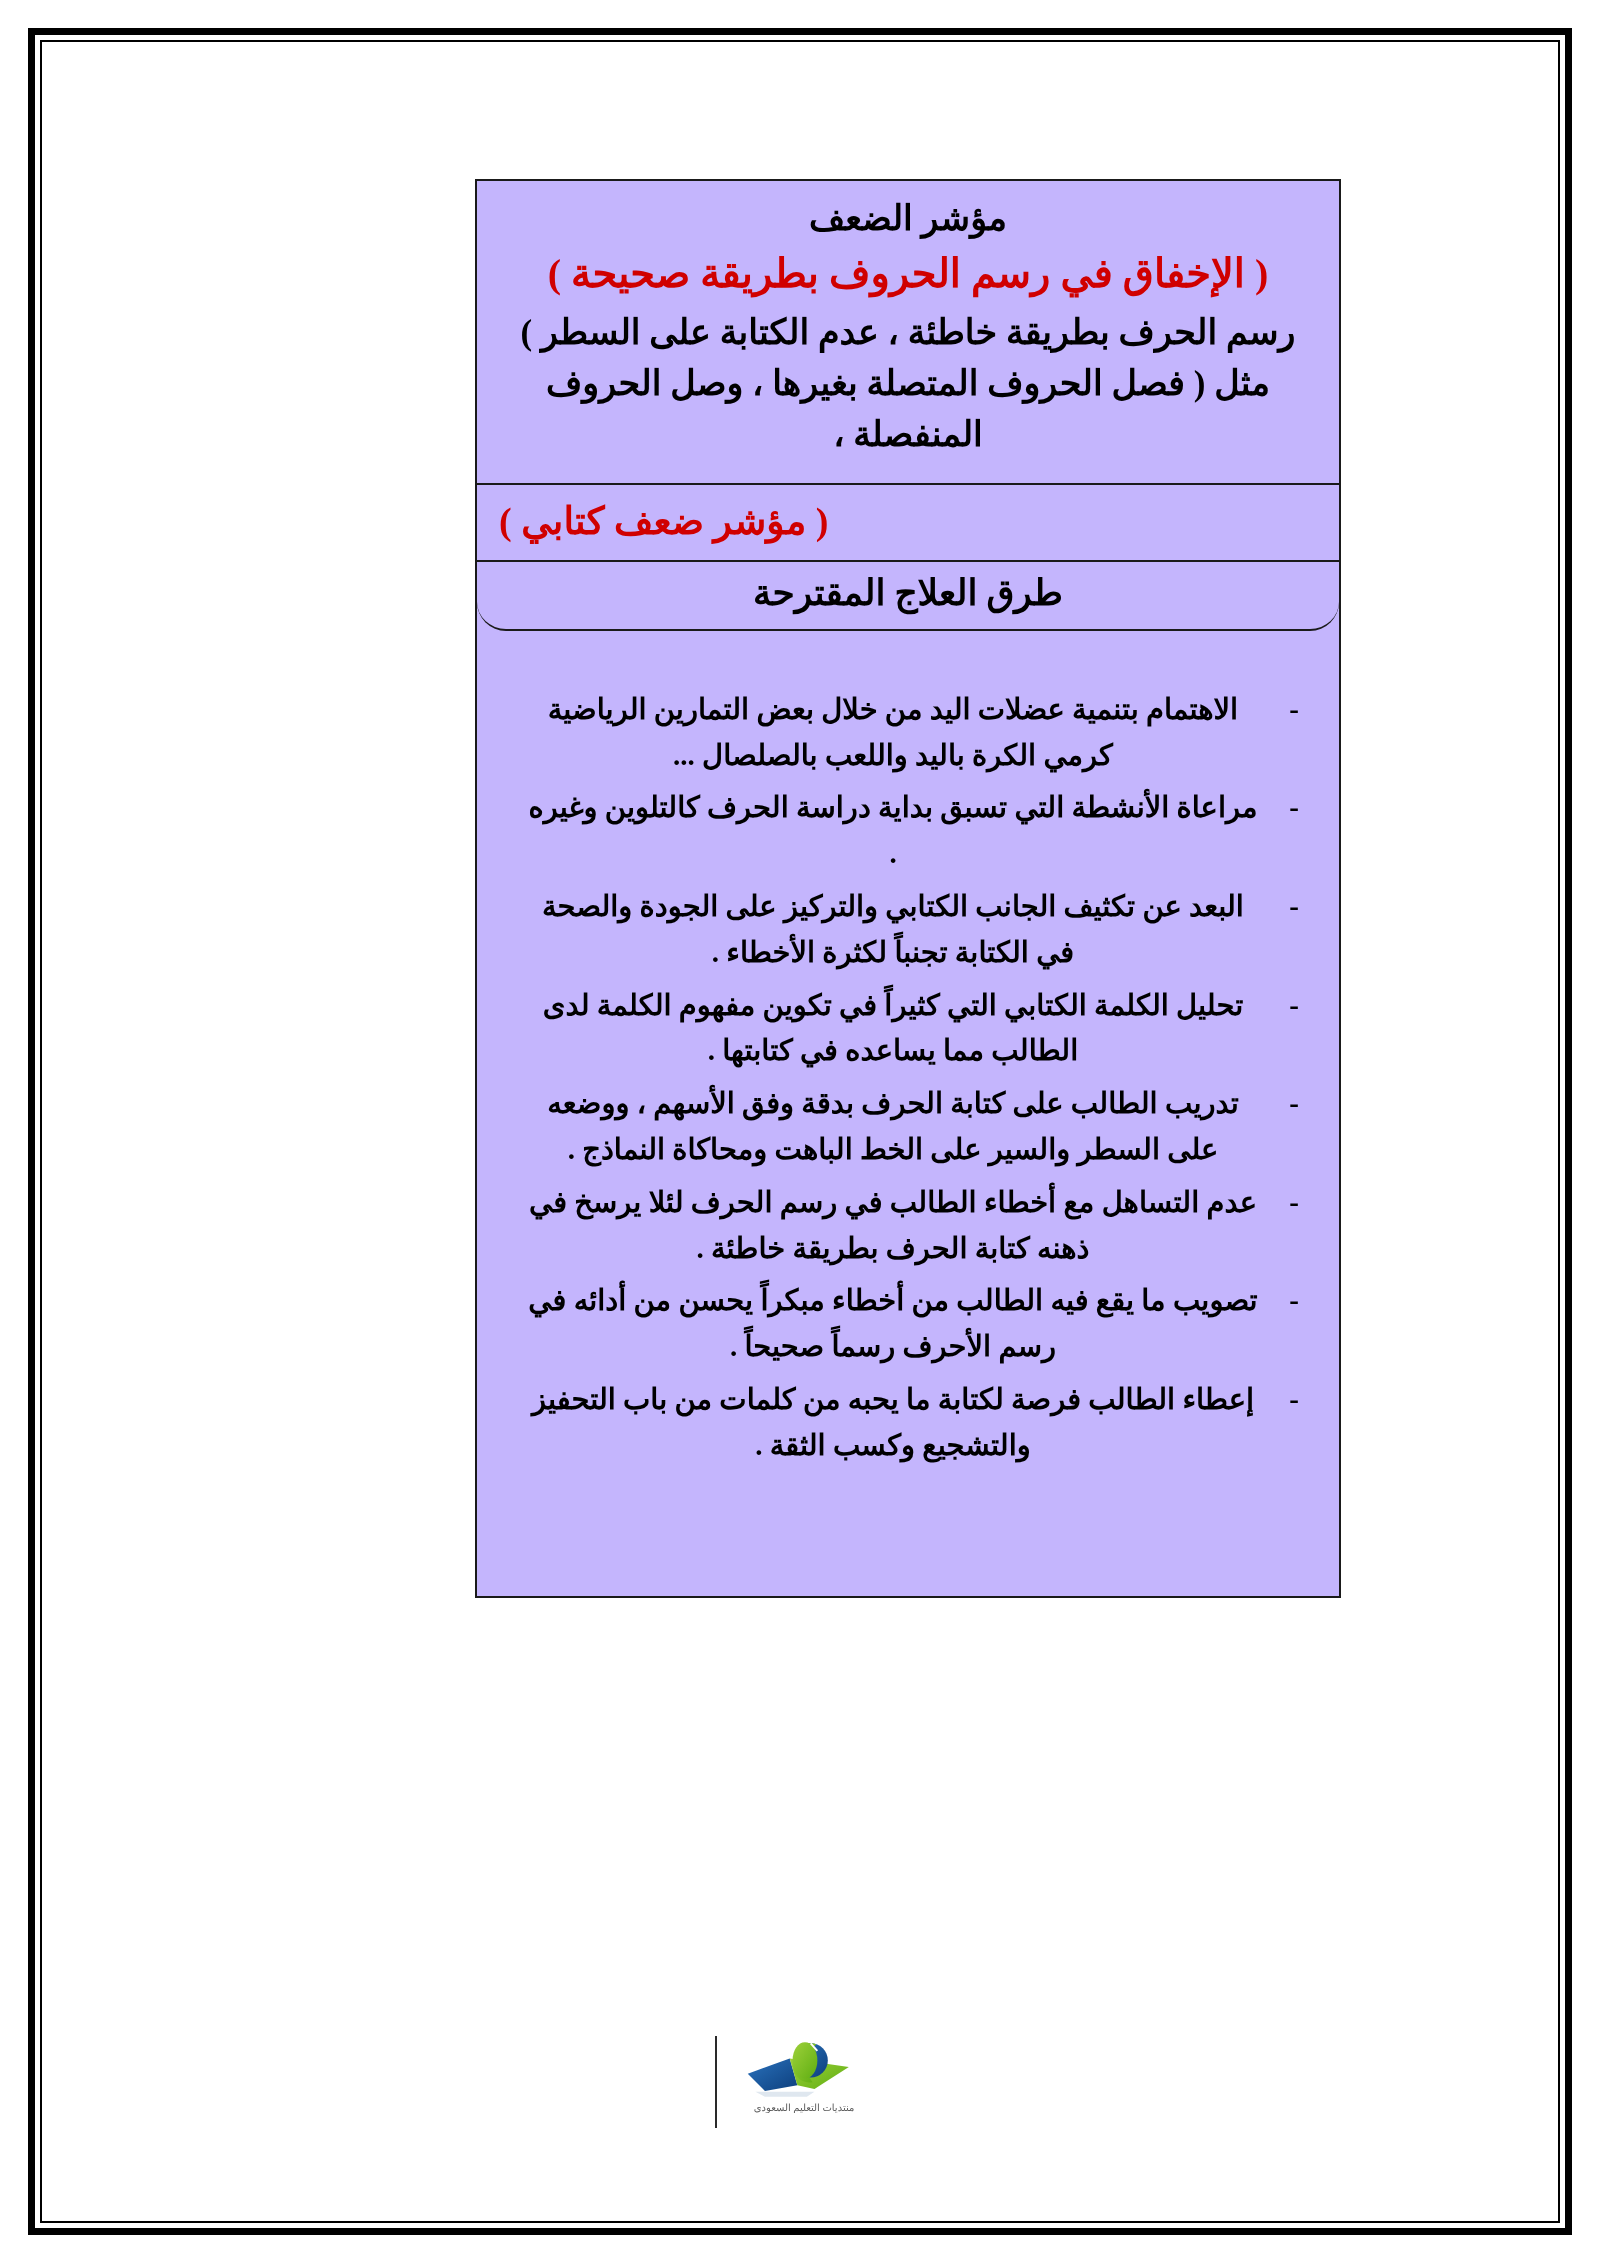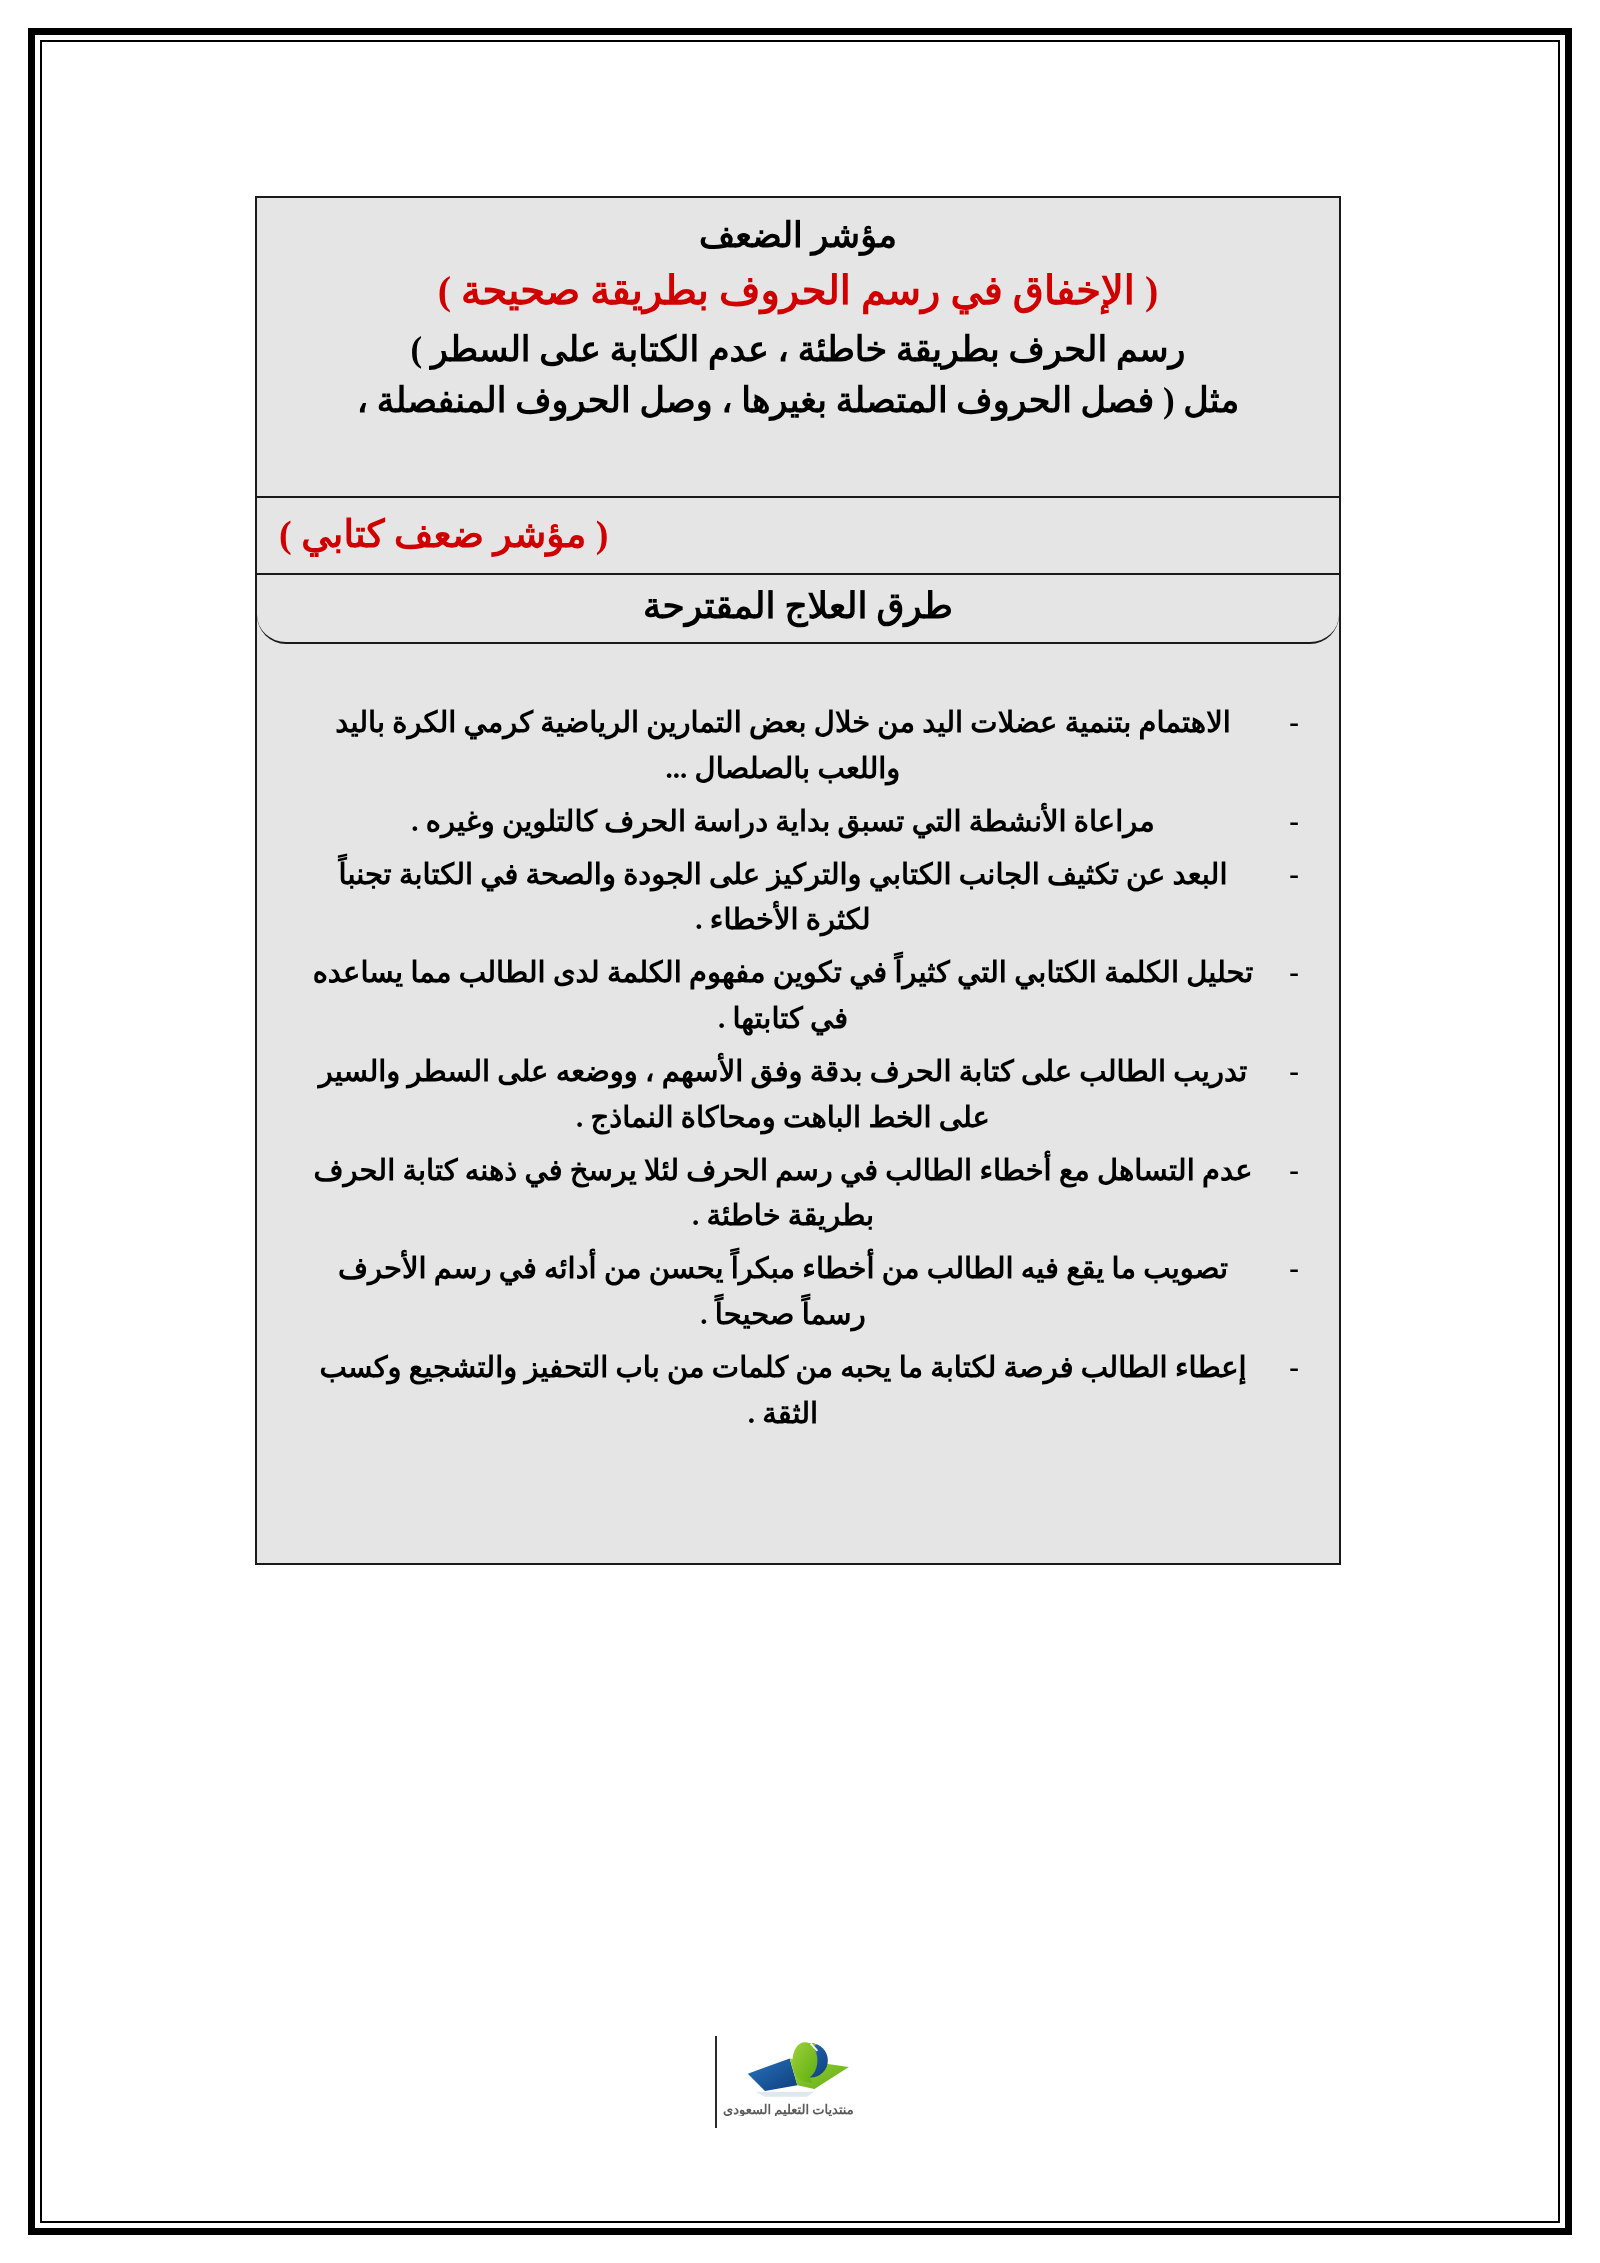--- a/index.html
+++ b/index.html
@@ -35,25 +35,25 @@
     right: 40px;
     bottom: 40px;
     border: 2px solid #000000;
     box-sizing: border-box;
   }
 
   
   .doc-table {
     position: absolute;
     right: 259px;
-    top: 196px;
-    width: 1086px;
+    top: 179px;
+    width: 866px;
     border: 2px solid #1a1a1a;
     box-sizing: border-box;
-    background: #e5e5e5;
+    background: #c4b5fd;
   }
 
   .trow {
     box-sizing: border-box;
     border-bottom: 2px solid #1a1a1a;
     padding: 0;
   }
   .trow:last-child { border-bottom: none; }
 
   
@@ -165,23 +165,23 @@
     position: relative;
     padding-left: 6px;
     box-sizing: border-box;
   }
   .logo-art {
     position: relative;
     width: 100%;
     height: 66px;
   }
   .logo-caption {
-    text-align: left;
-    font-size: 13px;
-    font-weight: bold;
+    text-align: center;
+    font-size: 10px;
+    font-weight: normal;
     color: #5c5c5c;
     letter-spacing: 0.5px;
     line-height: 1;
     margin-top: 1px;
     white-space: nowrap;
     overflow: hidden;
   }
 </style>
 </head>
 <body>

